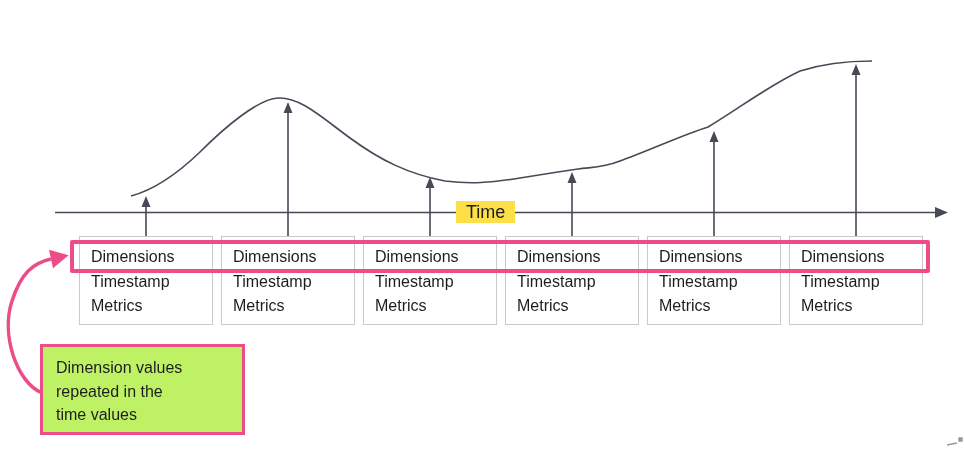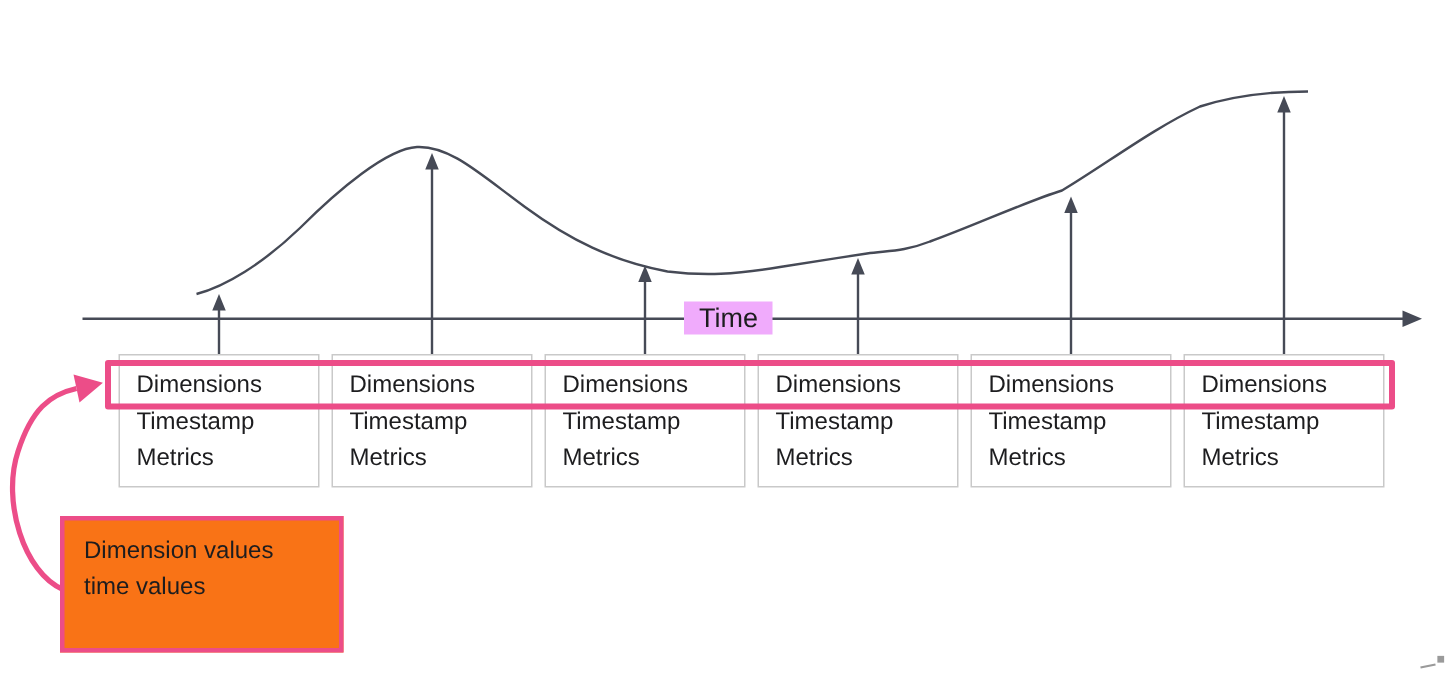--- a/index.html
+++ b/index.html
@@ -30,21 +30,21 @@
   .axis-line{ stroke:var(--stroke); stroke-width:1.7; }
   .vline{ stroke:var(--stroke); stroke-width:1.6; }
   .ahead{ fill:var(--stroke); stroke:none; }
   .pink-arrow-path{ fill:none; stroke:var(--accent); stroke-width:3.5; }
   .pink-arrow-head{ fill:var(--accent); stroke:none; }
   .artifact{ stroke:#9a9a9a; stroke-width:1.5; fill:#9a9a9a; }
 
   .time-label{
     position:absolute;
     left:456px; top:201px;
-    background:#f0abfc;
+    background:#fde047;
     padding:0 10px;
     font-size:18px;
     line-height:22px;
     color:var(--text);
     z-index:3;
   }
   .boxes-row{
     position:absolute;
     left:79px; top:236px;
     width:844px; height:89px;
@@ -67,22 +67,22 @@
     width:860px; height:33px;
     border:4px solid var(--accent);
     border-radius:2px;
     background:transparent;
     z-index:4;
     pointer-events:none;
   }
   .callout{
     position:absolute;
     left:40px; top:344px;
-    width:189px; height:91px;
-    background:#f97316;
+    width:205px; height:91px;
+    background:#bef264;
     border:3px solid var(--accent);
     padding:9px 6px 0 13px;
     font-size:16px;
     line-height:23.5px;
     color:var(--text);
     z-index:2;
   }
 </style>
 </head>
 <body>
@@ -174,16 +174,17 @@
       <div>Dimensions</div>
       <div>Timestamp</div>
       <div>Metrics</div>
     </div>
   </div>
 
   <div class="pink-highlight"></div>
 
   <div class="callout">
     <div>Dimension values</div>
+    <div>repeated in the</div>
     <div>time values</div>
   </div>
 
 </div>
 
 </body></html>

